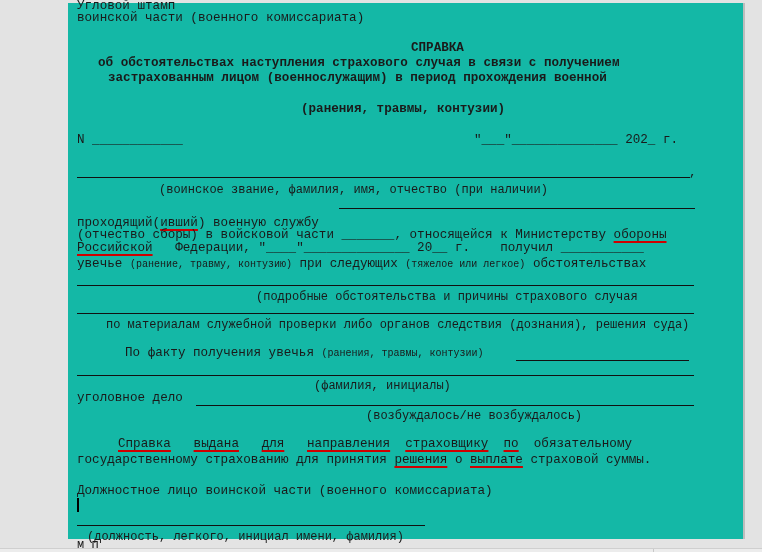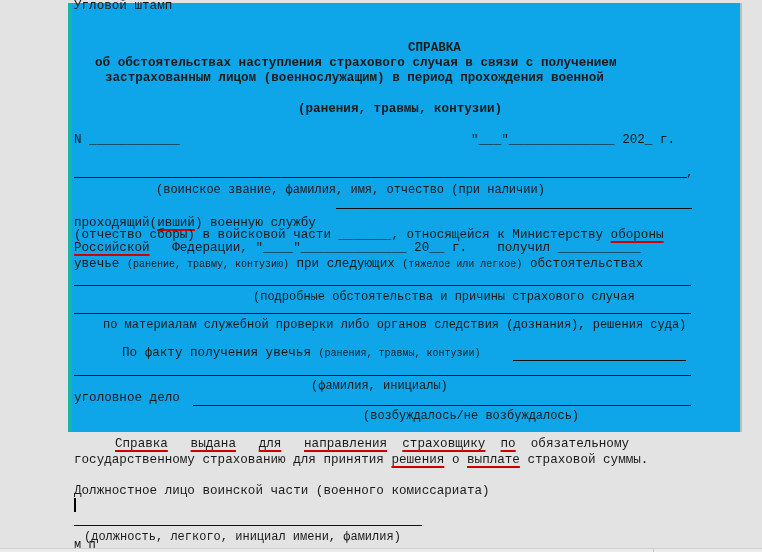--- a/index.html
+++ b/index.html
@@ -3,23 +3,23 @@
 <meta charset="utf-8">
 <style>
   html, body { margin:0; padding:0; }
   body {
     width:762px; height:552px; overflow:hidden; position:relative;
     background:#e3e3e3;
     font-family:"Liberation Mono", "DejaVu Sans Mono", monospace;
     color:#1a1a1a;
   }
   .page {
-    position:absolute; left:68px; top:3px; width:668px; height:429px;
-    background:#0ea5e9;
-    border-left:4px solid #14b8a6;
+    position:absolute; left:68px; top:3px; width:668px; height:536px;
+    background:#14b8a6;
+    border-left:7px solid #14b8a6;
     border-right:2px solid #bdbdbd;
   }
   .bottom-bar {
     position:absolute; left:0; top:548px; width:762px; height:4px;
     background:#ececec; border-top:1px solid #cfcfcf;
   }
   .bottom-bar .sep { position:absolute; left:653px; top:0; width:1px; height:4px; background:#c8c8c8; }
   .ruler-strip { position:absolute; left:0; top:0; width:762px; height:3px; background:#e3e3e3; }
   .t { position:absolute; white-space:pre; font-size:12.6px; line-height:15px; }
   .s { position:absolute; white-space:pre; font-size:12px; line-height:12px; }
@@ -30,20 +30,21 @@
   .mini { font-size:10px;margin-top:46px; }
 </style>
 </head>
 <body>
 
 <div class="ruler-strip"></div>
 
 <div class="page">
 
   <div class="t" style="left:2px;top:-4px;">Угловой штамп</div>
+  <div class="t" style="left:2px;top:8px;">воинской части (военного комиссариата)</div>
 
   <div class="t b" style="left:336px;top:38px;">СПРАВКА</div>
   <div class="t b" style="left:23px;top:53px;">об обстоятельствах наступления страхового случая в связи с получением</div>
   <div class="t b" style="left:33px;top:68px;">застрахованным лицом (военнослужащим) в период прохождения военной</div>
   <div class="t b" style="left:226px;top:99px;">(ранения, травмы, контузии)</div>
 
   <div class="t" style="left:2px;top:130px;">N ____________</div>
   <div class="t" style="left:399px;top:130px;">"___"______________ 202_ г.</div>
 
   <div class="line" style="left:2px;top:174px;width:613px;"></div>

